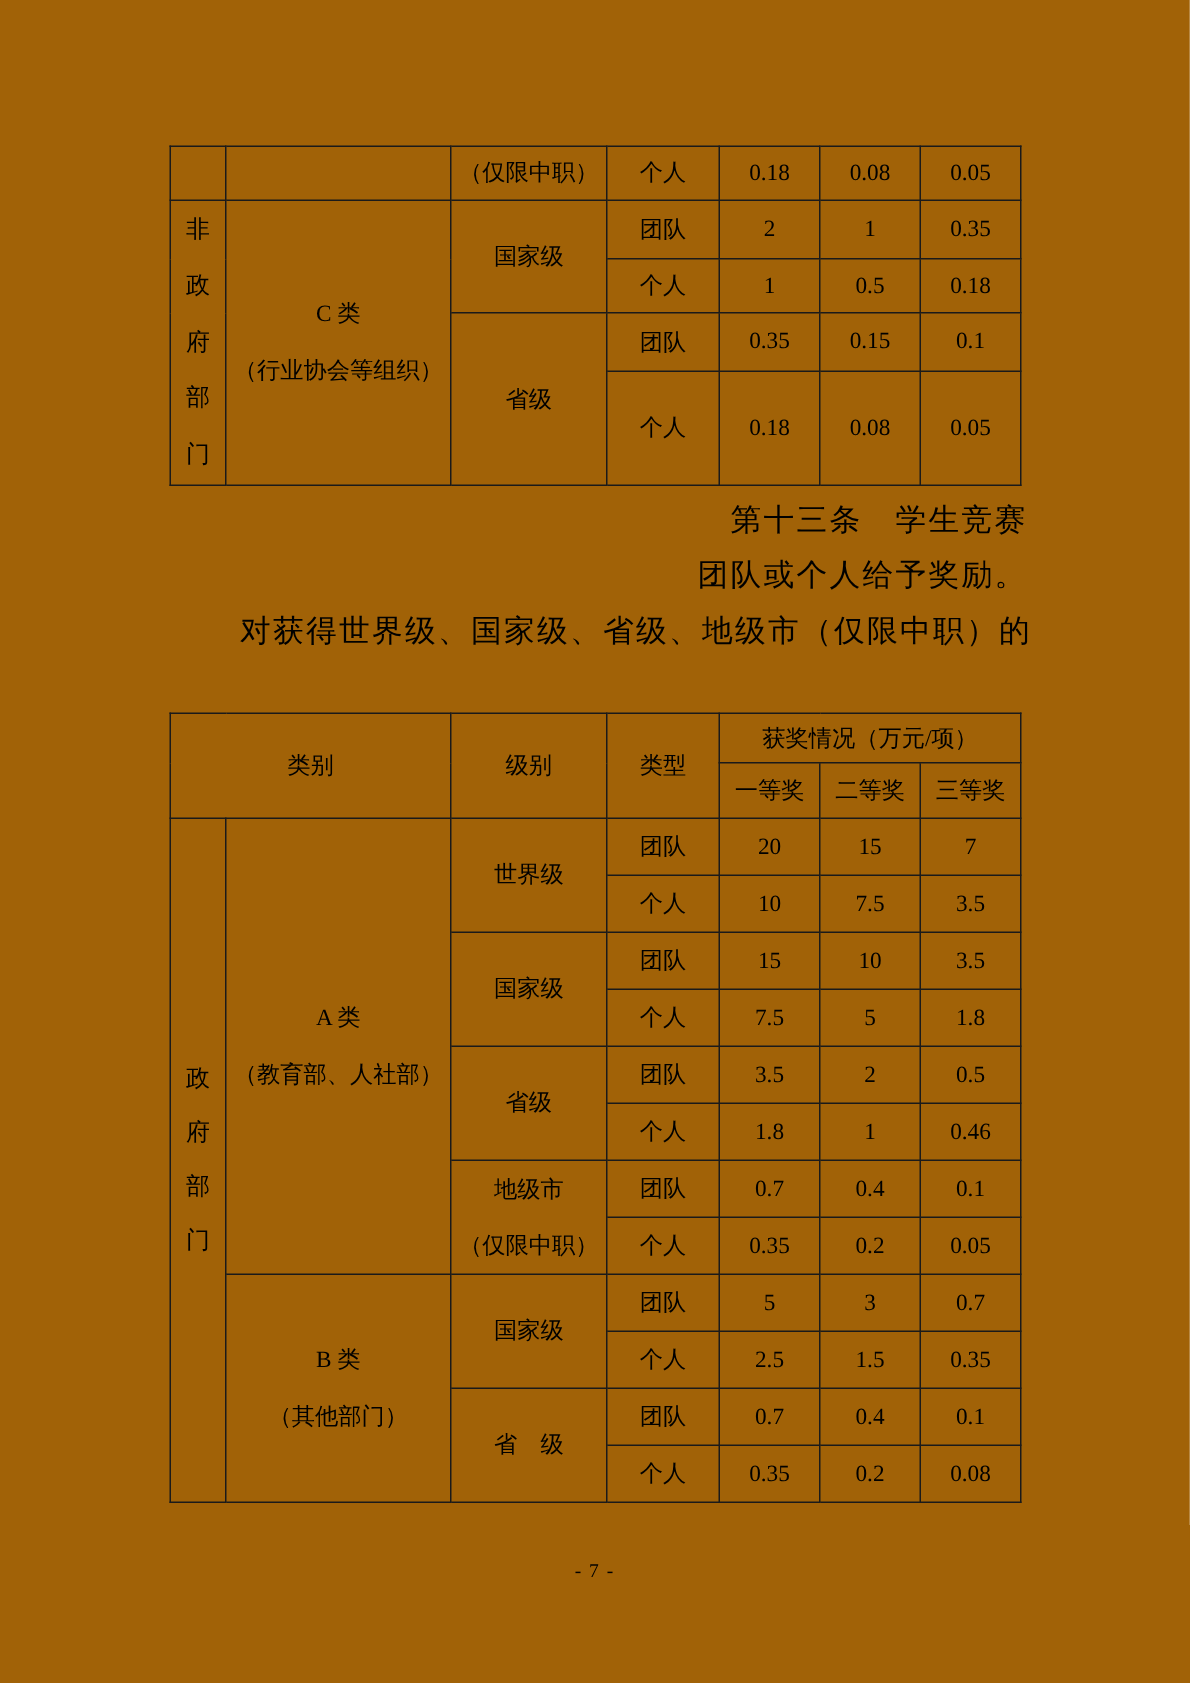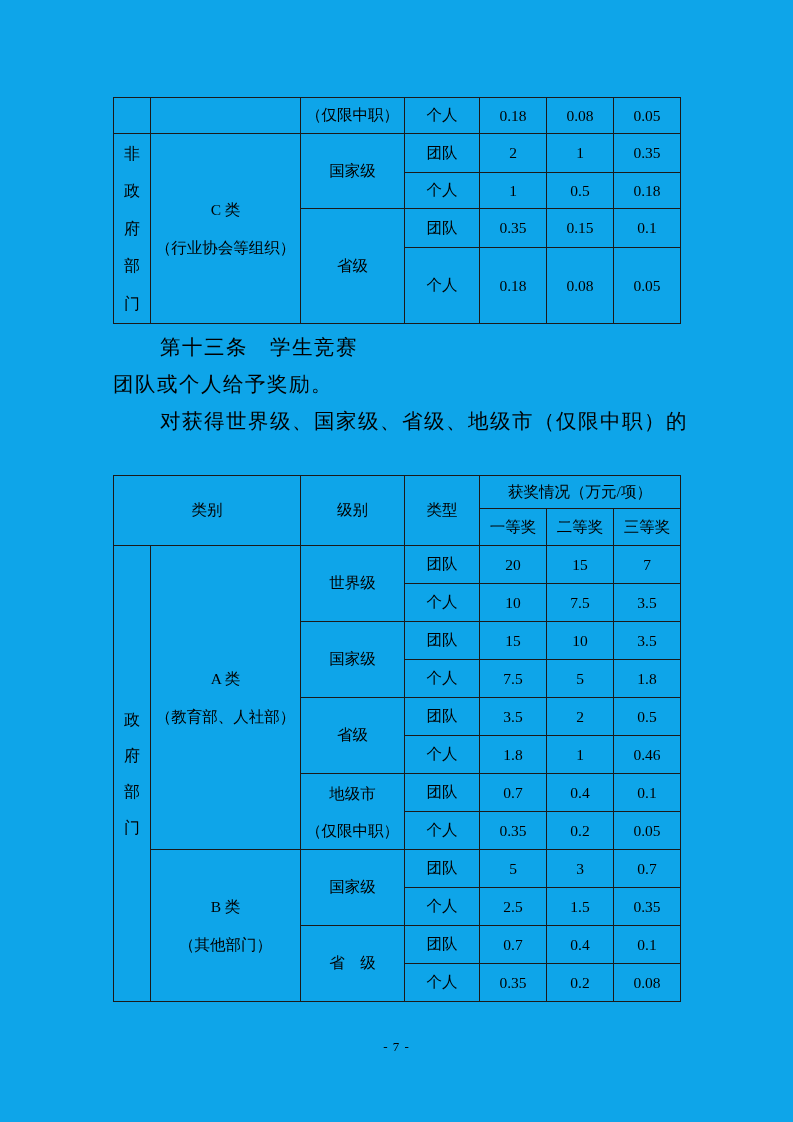--- a/index.html
+++ b/index.html
@@ -2,21 +2,21 @@
 <html><head>
 <meta charset="utf-8">
 <style>
   * { margin:0; padding:0; box-sizing:border-box; }
   html,body { width:793px; height:1122px; }
   body {
     background:#ffffff;
     color:#000;
     font-family:"Liberation Serif","DejaVu Serif",serif;
   }
-  .page { position:relative; width:793px; height:1122px; background:#0ea5e9; overflow:hidden; }
+  .page { position:relative; width:793px; height:1122px; background:#a16207; overflow:hidden; }
 
   table.doc-table { border-collapse:collapse; table-layout:fixed; position:absolute; }
   .doc-table td {
     border:1px solid #1a1a1a;
     text-align:center;
     vertical-align:middle;
     font-size:15.5px;
     padding:0;
     overflow:hidden;
   }
@@ -24,21 +24,21 @@
   .t2 { left:113px; top:475px; width:567px; }
 
   .cat-line { line-height:38px; height:38px; white-space:nowrap; }
   .lvl-line { line-height:37px; height:37px; white-space:nowrap; }
 
   .vstack   { display:flex; flex-direction:column; justify-content:space-between; align-items:center; height:184px; padding:9px 0; margin:0 auto; }
   .vstack2  { display:flex; flex-direction:column; justify-content:center; align-items:center; height:450px; gap:20px; margin:0 auto; }
   .vchar { font-size:16px; line-height:1; }
 
   .text-block { position:absolute; left:113px; top:329px; width:572px; font-size:20.5px; letter-spacing:1.5px; }
-  .text-line { height:37px; line-height:37px; white-space:nowrap; }
+  .text-line { height:37px; line-height:37px; white-space:nowrap;text-align:right; }
   .indent { padding-left:47px; }
 
   .footer { position:absolute; left:0; top:1039px; width:793px; text-align:center; font-size:13px; letter-spacing:1px; }
 </style>
 </head>
 <body>
 
 <div class="page">
 
   <table class="doc-table t1">

